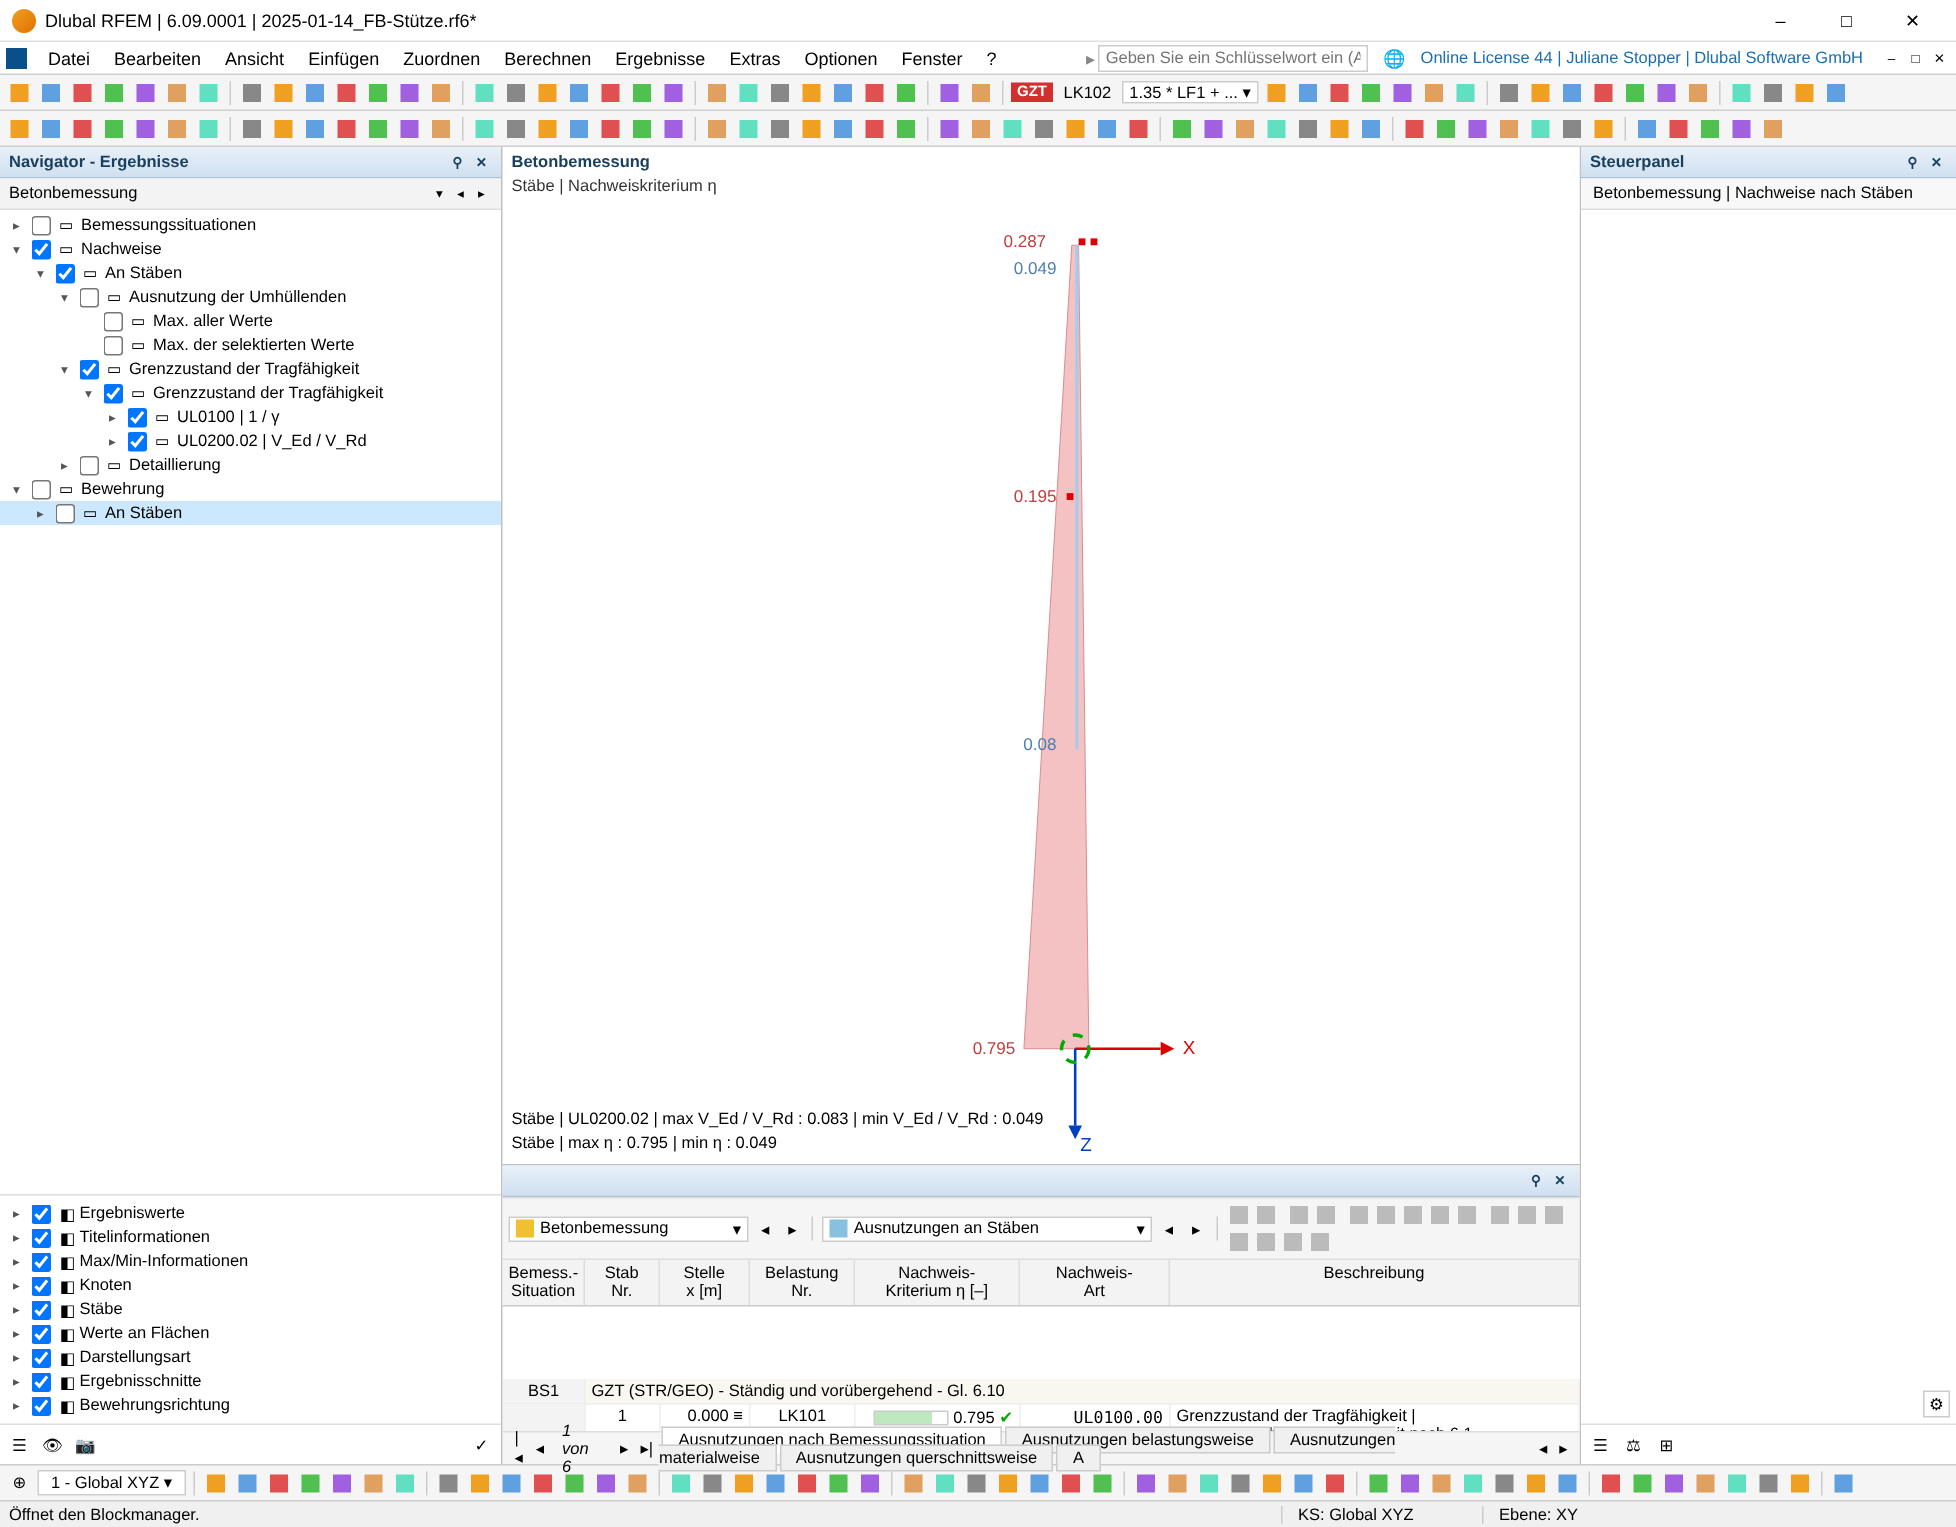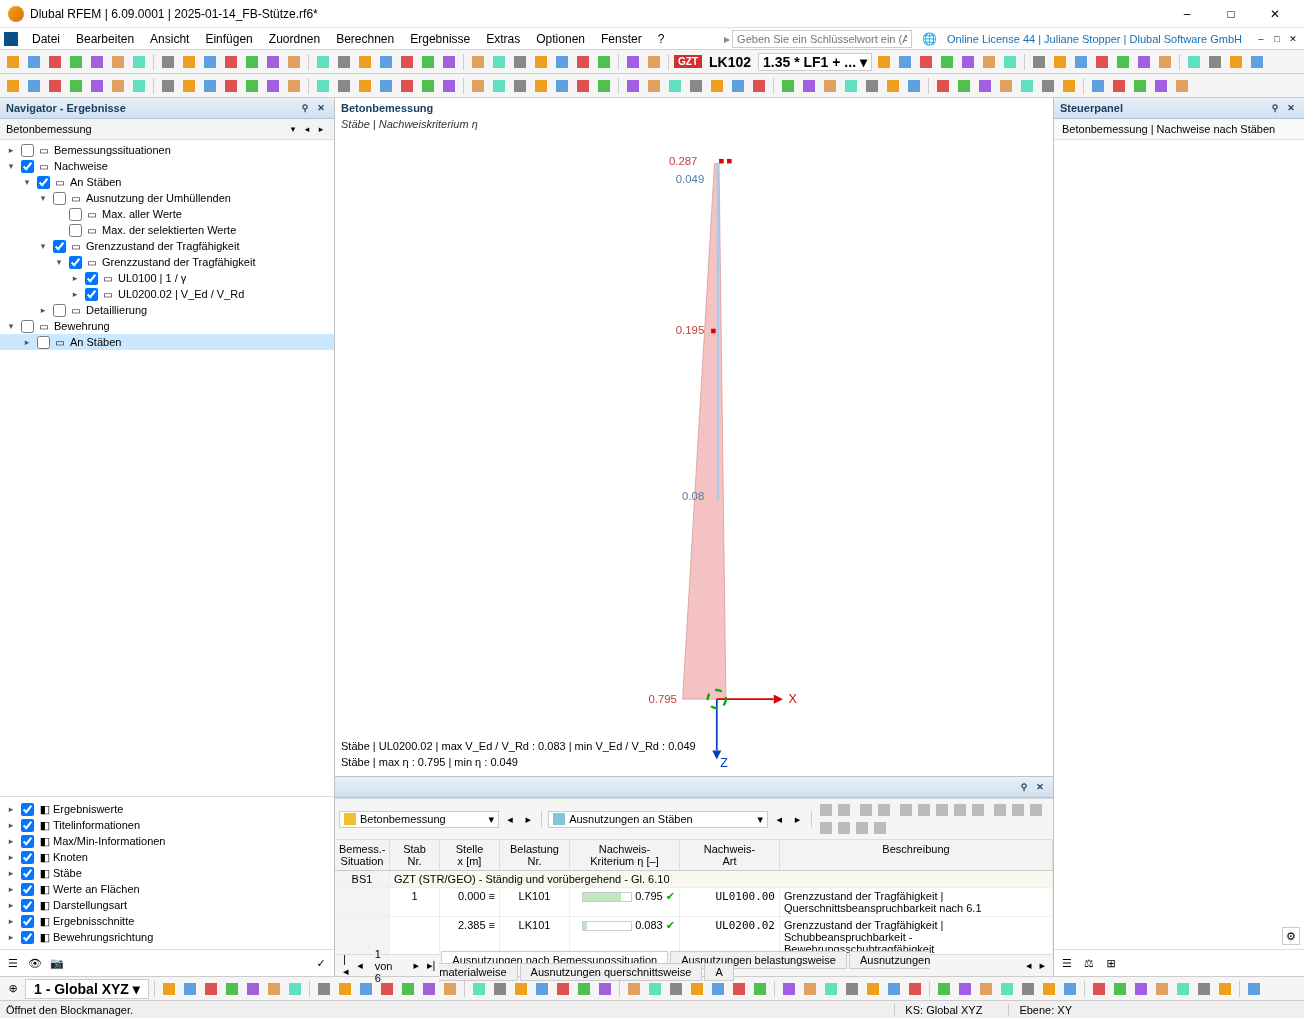--- a/index.html
+++ b/index.html
@@ -11,21 +11,21 @@
   .titlebar .winbtn { width: 42px; height: 24px; display: flex; align-items: center; justify-content: center; font-size: 12px; cursor: pointer; }
   .menubar { height: 22px; background: #fff; display: flex; align-items: center; padding: 0 4px; gap: 2px; border-bottom: 1px solid #d0d0d0; font-size: 12px; }
   .menubar .menuitem { padding: 3px 8px; cursor: pointer; }
   .menubar .spacer { flex: 1; }
   .menubar .search { width: 180px; height: 18px; border: 1px solid #ccc; padding: 0 4px; font-size: 11px; color: #999; }
   .menubar .licinfo { color: #1a6fb0; font-size: 11px; margin-left: 8px; }
   .app-badge { width:14px; height:14px; background:#0a4f8a; margin-right:4px; display:inline-block; }
   .toolbar { height: 24px; background: #f5f5f5; border-bottom: 1px solid #d0d0d0; display: flex; align-items: center; padding: 0 4px; gap: 3px; overflow: hidden; }
   .tb-btn { width: 18px; height: 18px; display: inline-flex; align-items: center; justify-content: center; font-size: 11px; cursor: pointer; border: 1px solid transparent; }
   .tb-sep { width: 1px; height: 16px; background: #ccc; margin: 0 2px; }
-  .tb-label { padding: 0 4px; font-size: 14px; font-weight: bold; }
+  .tb-label { padding: 0 4px; font-size: 11px; }
   .tb-badge { background: #d32f2f; color: #fff; padding: 1px 4px; font-size: 10px; font-weight: bold; }
   .workspace { display: flex; height: calc(100% - 28px - 22px - 48px - 24px - 18px); }
   .panel-title { background: linear-gradient(#e8f0f8,#d0e0f0); padding: 3px 6px; font-weight: bold; font-size: 11px; color: #1a4060; border-bottom: 1px solid #b0c4d8; display: flex; align-items: center; }
   .panel-title .pt-btns { margin-left: auto; display: flex; gap: 2px; }
   .pt-btn { width: 14px; height: 14px; display: flex; align-items: center; justify-content: center; font-size: 9px; cursor: pointer; }
   .navigator { width: 335px; background: #fff; border-right: 1px solid #c0c0c0; display: flex; flex-direction: column; }
   .nav-subhdr { background: #f3f3f3; padding: 3px 6px; display:flex; align-items:center; border-bottom:1px solid #ddd; }
   .nav-subhdr .arrow-btn { width:14px; height:14px; display:flex; align-items:center; justify-content:center; font-size:9px; cursor:pointer; }
   .tree { flex: 1; overflow: auto; padding: 2px 0; }
   .tree-item { display: flex; align-items: center; padding: 1px 2px; white-space: nowrap; cursor: pointer; }
@@ -34,44 +34,44 @@
   .tree-chk { width: 13px; height: 13px; margin: 0 3px; }
   .tree-icon { width: 14px; height: 14px; margin-right: 3px; display: inline-flex; align-items:center; justify-content:center; font-size:10px; }
   .tree-label { font-size: 11px; }
   .nav-checks { border-top: 1px solid #ddd; padding: 4px; }
   .nav-checks .chk-row { display: flex; align-items: center; padding: 1px 0; }
   .nav-checks .chk-icon { width:16px; height:14px; display:inline-flex; align-items:center; justify-content:center; }
   .nav-footer { border-top:1px solid #ddd; padding:4px; display:flex; gap:4px; }
   .center { flex: 1; display: flex; flex-direction: column; border-right: 1px solid #c0c0c0; min-width:0; }
   .viewport { flex: 1; position: relative; background: #fff; overflow:hidden; }
   .viewport .vp-title { position:absolute; top:4px; left:6px; font-weight:bold; color:#1a4060; }
-  .viewport .vp-sub { position:absolute; top:20px; left:6px; color:#333;font-style:italic; }
+  .viewport .vp-sub { position:absolute; top:20px; left:6px; color:#333; }
   .viewport .vp-info { position:absolute; left:6px; bottom:6px; line-height:1.4; }
   .viewport svg { width:100%; height:100%; }
   .results-panel { height: 200px; border-top: 1px solid #c0c0c0; display: flex; flex-direction: column; }
   .results-menubar { display:flex; gap:14px; padding: 3px 8px; font-size:12px; }
   .results-toolbar { background:#f5f5f5; padding:2px 4px; display:flex; align-items:center; gap:4px; border-top:1px solid #ddd; border-bottom:1px solid #ddd; }
   .res-sel { border:1px solid #ccc; padding:1px 4px; background:#fff; display:flex; align-items:center; gap:4px; min-width:160px; }
   .table-hdr { display:flex; background:#f3f3f3; border-bottom:1px solid #ccc; }
   .th { padding:3px 4px; border-right:1px solid #ddd; text-align:center; font-size:11px; }
   .table-body { flex:1; overflow:auto; background:#fff; }
   .tr { display:flex; border-bottom:1px solid #eee; }
   .td { padding:2px 4px; border-right:1px solid #eee; font-size:11px; }
   .tabsbar { height:22px; background:#f5f5f5; border-top:1px solid #ddd; display:flex; align-items:center; gap:0; padding:0 4px; }
   .tabsbar .nav { padding:0 4px; cursor:pointer; }
-  .tabsbar .pg { padding:0 8px; }
+  .tabsbar .pg { padding:0 8px;font-style:italic; }
   .tabsbar .tab { padding:2px 10px; border:1px solid #ccc; background:#f0f0f0; cursor:pointer; margin-left:2px; }
   .tabsbar .tab.active { background:#fff; border-bottom-color:#fff; }
   .steuer { width: 250px; background:#fff; display:flex; flex-direction:column; }
   .steuer .legend { padding:10px; }
   .steuer .leg-row { display:flex; align-items:center; justify-content:flex-end; gap:10px; padding:3px 0; }
   .steuer .swatch { width:30px; height:16px; }
   .steuer-footer { margin-top:auto; padding:4px; display:flex; gap:4px; border-top:1px solid #ddd; }
   .bottom-toolbar { height:24px; background:#f5f5f5; border-top:1px solid #ccc; display:flex; align-items:center; gap:3px; padding:0 4px; overflow:hidden; }
-  .statusbar { height:18px; background:#f0f0f0; border-top:1px solid #ccc; display:flex; align-items:center; padding:0 6px; font-size:11px; gap:16px; }
+  .statusbar { height:18px; background:#f0f0f0; border-top:1px solid #ccc; display:flex; align-items:center; padding:0 6px; font-size:11px; gap:36px; }
   .statusbar .seg { padding:0 10px; border-left:1px solid #ccc; }
   .statusbar .first { border:none; flex:1; }
   .ico-sq { display:inline-block; width:12px; height:12px; }
 </style>
 </head>
 <body>
 
 <div class="titlebar">
   <span class="icon-app"></span>
   <span class="title">Dlubal RFEM | 6.09.0001 | 2025-01-14_FB-Stütze.rf6*</span>
@@ -681,21 +681,21 @@
       <div class="table-hdr" id="thdr">
           <div class="th" style="width: 55px;">Bemess.-<br>Situation</div>
           <div class="th" style="width: 50px;">Stab<br>Nr.</div>
           <div class="th" style="width: 60px;">Stelle<br>x [m]</div>
           <div class="th" style="width: 70px;">Belastung<br>Nr.</div>
           <div class="th" style="width: 110px;">Nachweis-<br>Kriterium η [–]</div>
           <div class="th" style="width: 100px;">Nachweis-<br>Art</div>
           <div class="th" style="width: 400px; flex: 1 1 0%;">Beschreibung</div>
         </div>
       <div class="table-body">
-        <div class="tr" style="background:#f8f8f0;">
+        <div class="tr" style="background:#f8f8f0;margin-top:48px;">
           <div class="td" style="width:55px;text-align:center;background:#f3f3f3;">BS1</div>
           <div class="td" style="flex:1;">GZT (STR/GEO) - Ständig und vorübergehend - Gl. 6.10</div>
         </div>
         <div id="tbody">
             <div class="tr">
               <div class="td" style="width:55px;background:#f3f3f3;"></div>
               <div class="td" style="width:50px;text-align:center;">1</div>
               <div class="td" style="width:60px;text-align:right;">0.000 ≡</div>
               <div class="td" style="width:70px;text-align:center;">LK101</div>
               <div class="td" style="width:110px;text-align:right;"><span style="display:inline-block;width:50px;height:10px;background:linear-gradient(90deg,#c0e8c0 79.5%,#fff 79.5%);border:1px solid #ccc;vertical-align:middle;"></span> 0.795 <span style="color:#0a0;">✔</span></div>

